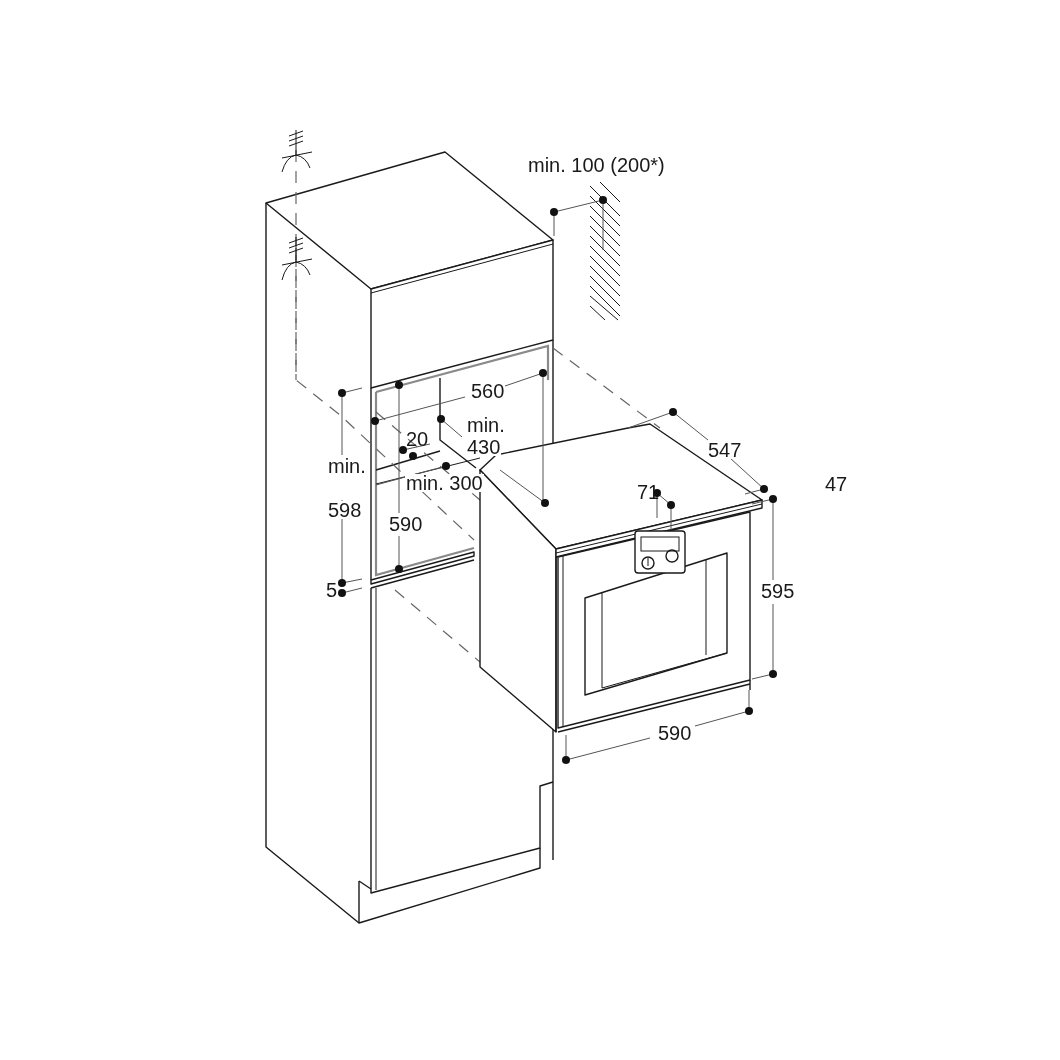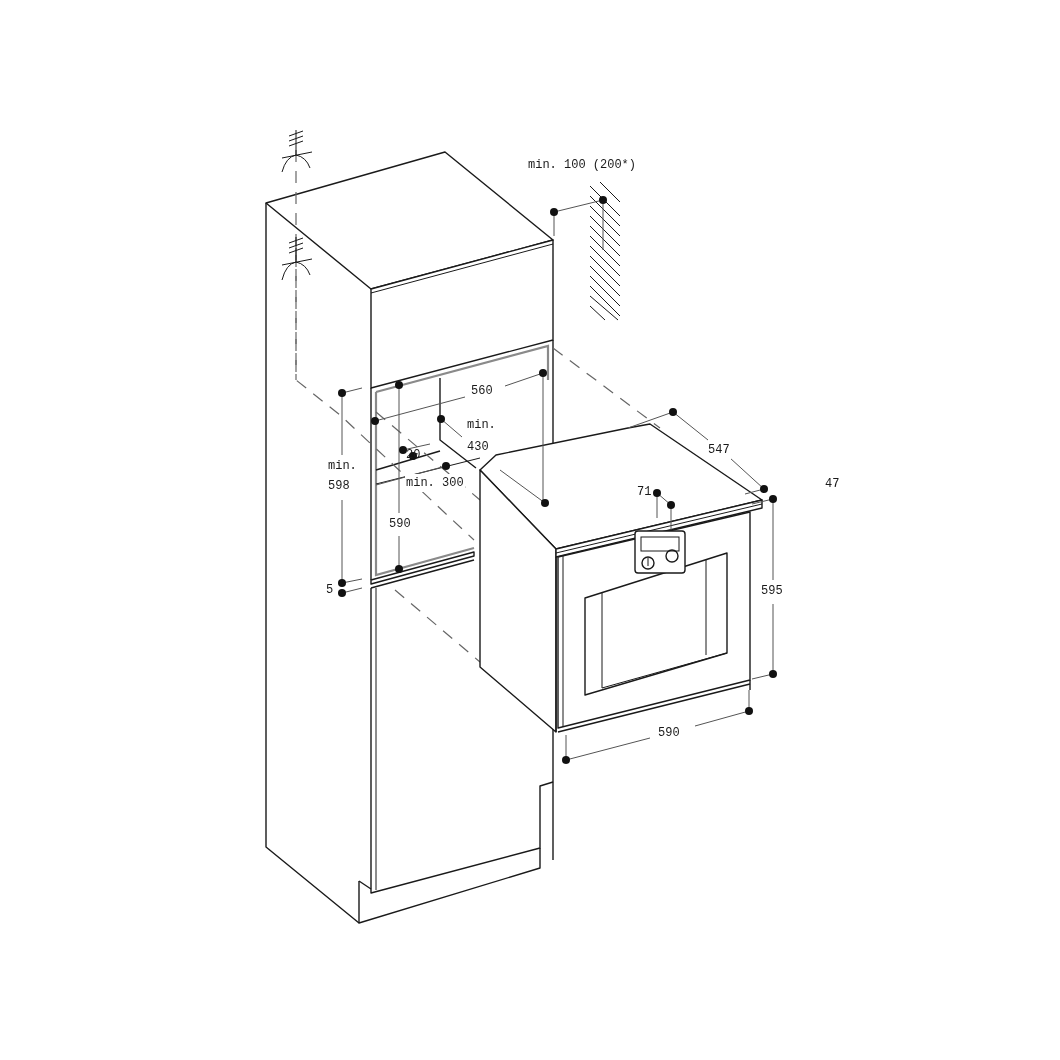--- a/index.html
+++ b/index.html
@@ -5,21 +5,21 @@
   html, body { margin: 0; padding: 0; background: #ffffff; }
   body { width: 1060px; height: 1060px; position: relative; overflow: hidden; font-family: "Liberation Sans", sans-serif; }
   #diagram { position: absolute; left: 0; top: 0; width: 1060px; height: 1060px; }
   .ln { stroke: #1a1a1a; stroke-width: 1.4; fill: none; stroke-linejoin: round; }
   .ln-thin { stroke: #1a1a1a; stroke-width: 1; fill: none; }
   .ln-grey { stroke: #8a8a8a; stroke-width: 2.2; fill: none; }
   .dash { stroke: #666; stroke-width: 1.2; fill: none; stroke-dasharray: 12 9; }
   .dim { stroke: #555; stroke-width: 1; fill: none; }
   .dot { fill: #111; }
   .fillw { fill: #fff; }
-  .lbl { position: absolute; font-size: 12px; color: #1a1a1a; line-height: 18px; white-space: nowrap; background: #fff; padding: 0 1px; font-family: Liberation Mono, monospace; }
+  .lbl { position: absolute; font-size: 20px; color: #1a1a1a; line-height: 18px; white-space: nowrap; background: #fff; padding: 0 1px; }
   .lbl.nobg { background: transparent; }
 </style>
 </head>
 <body>
 
 <svg id="diagram" viewBox="0 0 1060 1060" xmlns="http://www.w3.org/2000/svg">
 
   <g>
 
     <polygon class="ln fillw" points="266,203 445,152 553,240 371,289"></polygon>
@@ -190,23 +190,23 @@
     <circle class="dot" cx="671" cy="505" r="4"></circle>
     <circle class="dot" cx="566" cy="760" r="4"></circle>
     <circle class="dot" cx="749" cy="711" r="4"></circle>
   </g>
 </svg>
 
 <div class="lbl nobg" style="left:527px; top:156px;">min. 100 (200*)</div>
 <div class="lbl" style="left:470px; top:382px;">560</div>
 <div class="lbl nobg" style="left:466px; top:416px;">min.</div>
 <div class="lbl" style="left:466px; top:438px;">430</div>
-<div class="lbl nobg" style="left:405px; top:446px;">20</div>
+<div class="lbl nobg" style="left:405px; top:430px;">20</div>
 <div class="lbl" style="left:405px; top:474px;">min. 300</div>
 <div class="lbl" style="left:327px; top:457px;">min.</div>
-<div class="lbl" style="left:327px; top:477px;">598</div>
+<div class="lbl" style="left:327px; top:501px;">598</div>
 <div class="lbl" style="left:388px; top:515px;">590</div>
 <div class="lbl nobg" style="left:325px; top:581px;">5</div>
 <div class="lbl" style="left:707px; top:441px;">547</div>
 <div class="lbl nobg" style="left:780px; top:475px;margin-left:44px;">47</div>
 <div class="lbl nobg" style="left:636px; top:483px;">71</div>
 <div class="lbl" style="left:760px; top:582px;">595</div>
 <div class="lbl" style="left:657px; top:724px;">590</div>
 
 </body></html>

